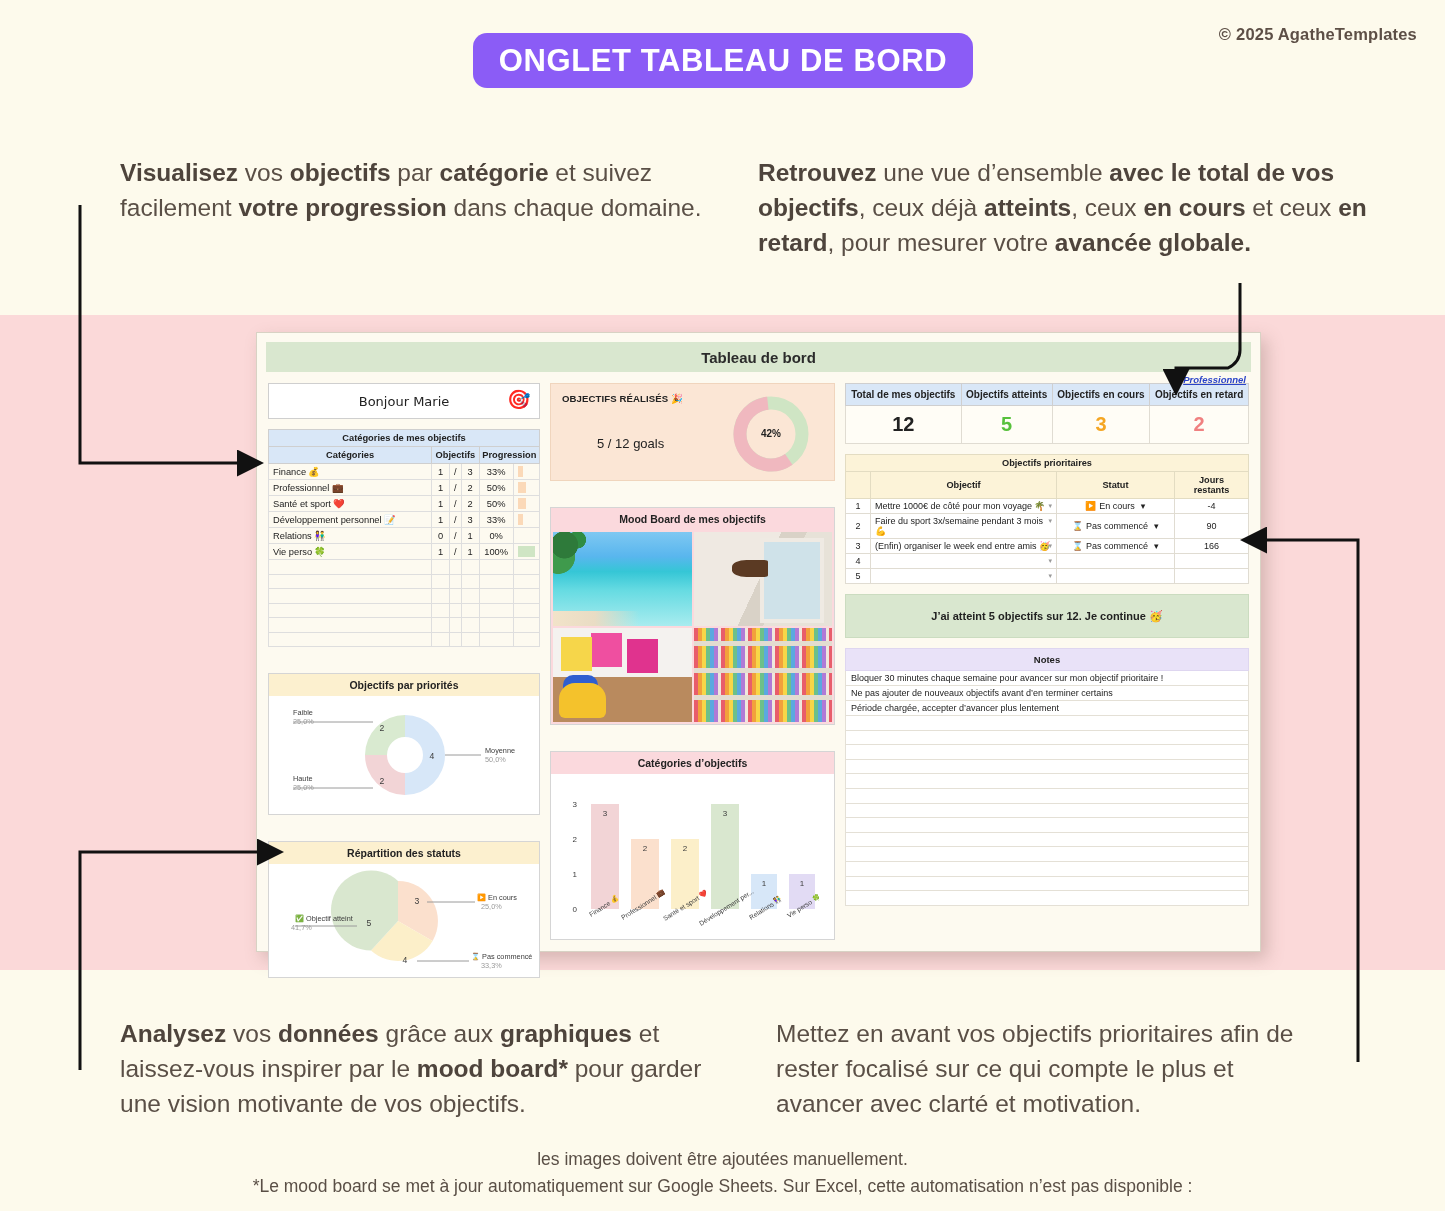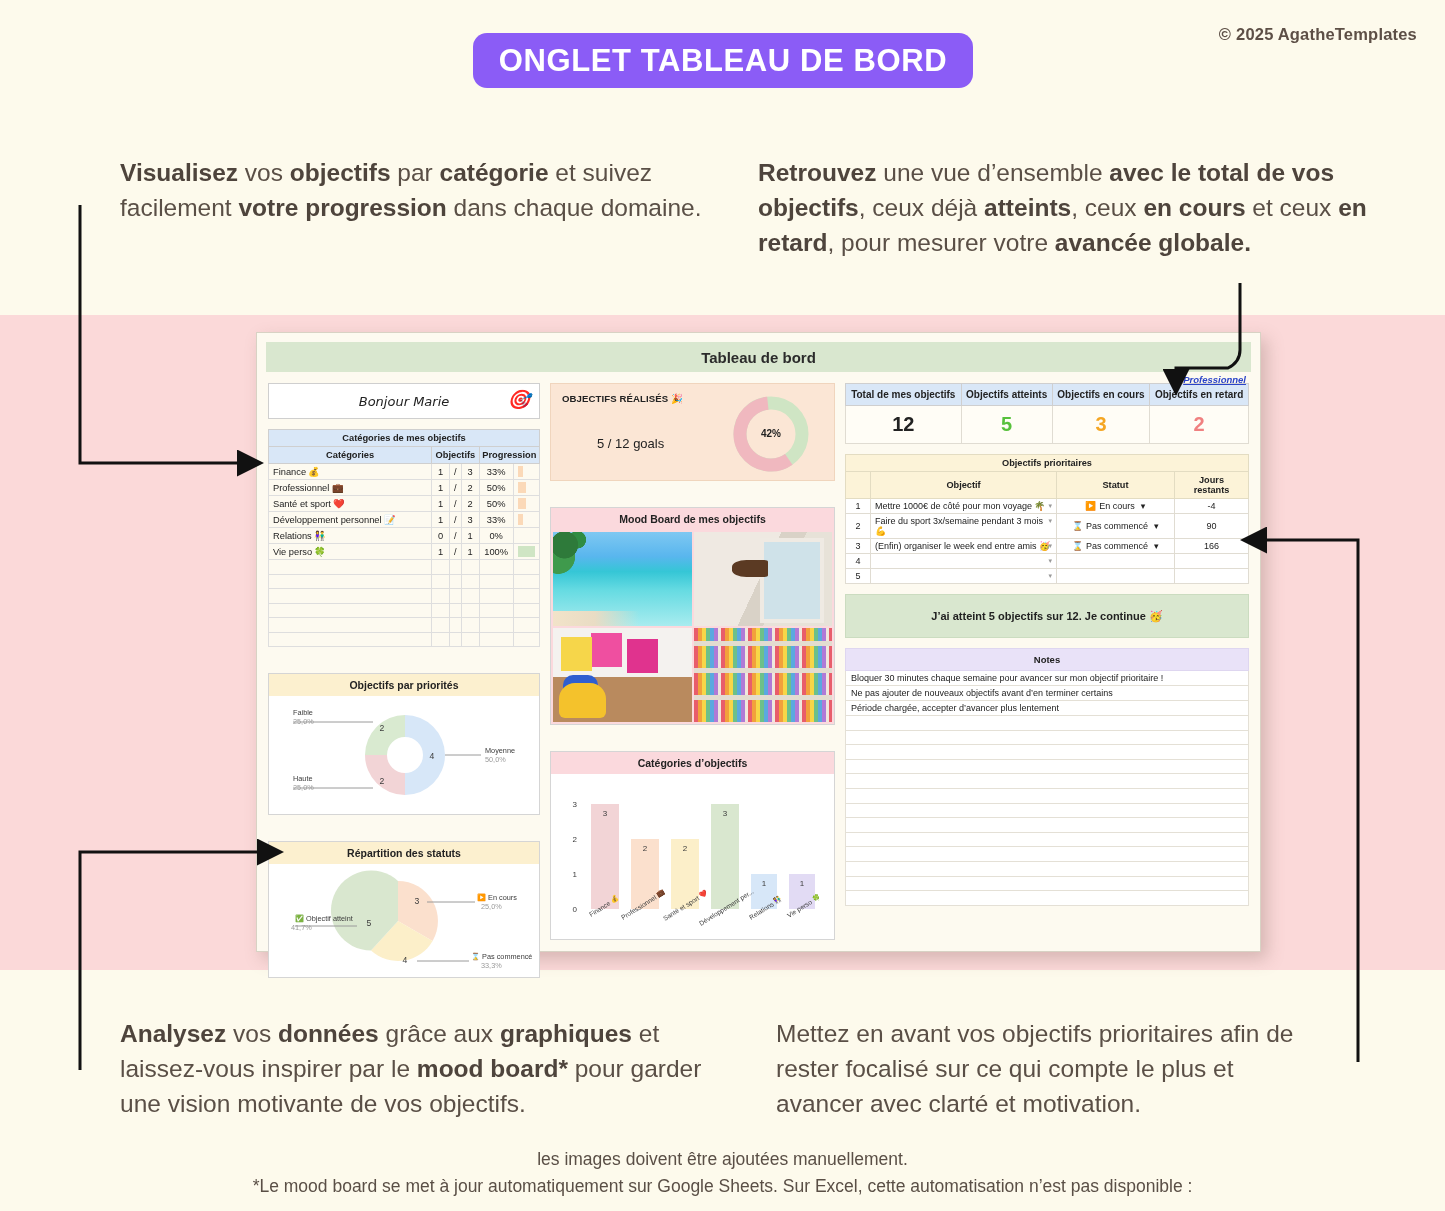--- a/index.html
+++ b/index.html
@@ -85,21 +85,20 @@
   .hd-blue{ background:#d9e7f7; }
   .hd-yellow{ background:#fcf0cf; }
   .hd-pink{ background:#fbd9dd; }
 
   
   .greeting{
     height:36px; background:#fff; border:1px solid #cfcfcf;
     display:flex; align-items:center; justify-content:center;
     position:relative; font-size:13px; color:#222;
     font-family:"DejaVu Sans", sans-serif;
-    font-style:italic;
   }
   .greeting .glyph{
     position:absolute; right:8px; top:4px; font-size:19px; color:#c9cde8;
   }
 
   
   table.cat{ width:100%; border-collapse:collapse; font-size:9.3px; }
   table.cat th{
     background:#d9e7f7; border:1px solid #cfcfcf; font-size:9.3px;
     padding:3px 0; color:#222;

